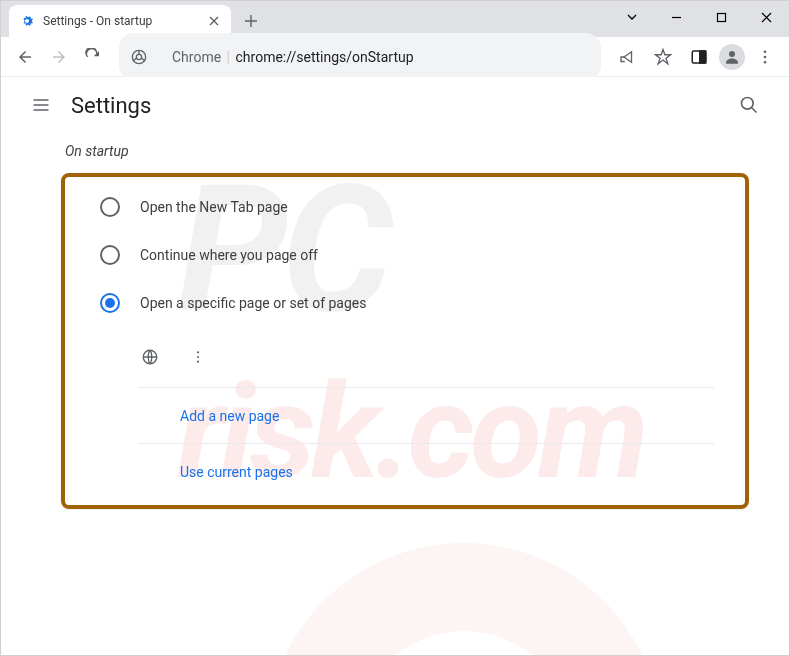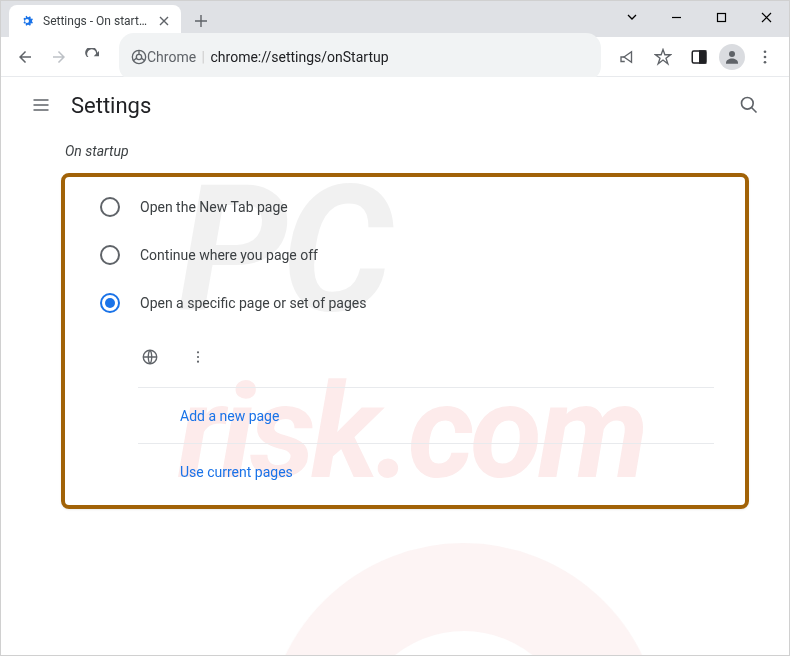--- a/index.html
+++ b/index.html
@@ -7,34 +7,34 @@
 
     
     .watermark { position: absolute; top: 0; left: 16px; width: 100%; height: 100%; display: flex; align-items: center; justify-content: center; pointer-events: none; z-index: 0; }
     .watermark-inner { opacity: 0.08; transform: scale(2.2); }
     .wm-pc { font-size: 80px; font-weight: bold; color: #555; letter-spacing: -3px; font-style: italic; }
     .wm-risk { font-size: 60px; font-weight: bold; color: #d00; letter-spacing: -2px; font-style: italic; }
     .wm-circle { position: absolute; width: 180px; height: 180px; border: 40px solid #d77; border-radius: 50%; left: 40px; top: 180px; }
 
     
     .title-bar { height: 36px; background: #dfe1e5; display: flex; align-items: flex-end; position: relative; z-index: 2; }
-    .tab { background: #fff; height: 32px; display: flex; align-items: center; margin-left: 8px; padding: 0 10px; border-radius: 8px 8px 0 0; width: 172px; font-size: 12px; color: #3c4043; gap: 8px; }
+    .tab { background: #fff; height: 32px; display: flex; align-items: center; margin-left: 8px; padding: 0 10px; border-radius: 8px 8px 0 0; width: 222px; font-size: 12px; color: #3c4043; gap: 8px; }
     .tab-icon { width: 16px; height: 16px; display: flex; align-items: center; justify-content: center; }
     .tab-title { flex: 1; overflow: hidden; white-space: nowrap; text-overflow: ellipsis; }
     .tab-close { width: 14px; height: 14px; display: flex; align-items: center; justify-content: center; color: #5f6368; font-size: 14px; cursor: pointer; }
     .new-tab { width: 28px; height: 28px; display: flex; align-items: center; justify-content: center; cursor: pointer; color: #5f6368; font-size: 18px; margin-left: 6px; margin-bottom: 2px; }
     .window-controls { position: absolute; right: 0; top: 0; display: flex; height: 32px; }
     .wc-btn { width: 45px; display: flex; align-items: center; justify-content: center; color: #000; cursor: pointer; }
     .wc-caret { width: 45px; display: flex; align-items: center; justify-content: center; color: #000; }
 
     
     .toolbar { height: 40px; background: #fff; border-bottom: 1px solid #e8eaed; display: flex; align-items: center; padding: 0 8px; gap: 2px; position: relative; z-index: 2; }
     .tb-btn { width: 32px; height: 32px; display: flex; align-items: center; justify-content: center; border-radius: 50%; cursor: pointer; color: #5f6368; }
     .tb-btn.disabled { color: #bdc1c6; }
-    .omnibox { flex: 1; height: 48px; background: #f1f3f4; border-radius: 15px; display: flex; align-items: center; padding: 0 12px; margin: 0 8px; gap: 0; }
+    .omnibox { flex: 1; height: 48px; background: #f1f3f4; border-radius: 15px; display: flex; align-items: center; padding: 0 12px; margin: 0 8px; gap: 25px; }
     .omni-icon { color: #5f6368; display: flex; align-items: center; }
     .omni-text { font-size: 14px; color: #5f6368; }
     .omni-chrome { color: #5f6368; }
     .omni-sep { color: #cdcdcd; margin: 0 2px; }
     .omni-url { color: #202124; }
     .tb-right { display: flex; align-items: center; gap: 4px; }
     .avatar { width: 26px; height: 26px; border-radius: 50%; background: #dadce0; display: flex; align-items: center; justify-content: center; color: #5f6368; }
 
     
     .settings-header { height: 56px; display: flex; align-items: center; padding: 0 20px; position: relative; z-index: 2; background: #fff; }

